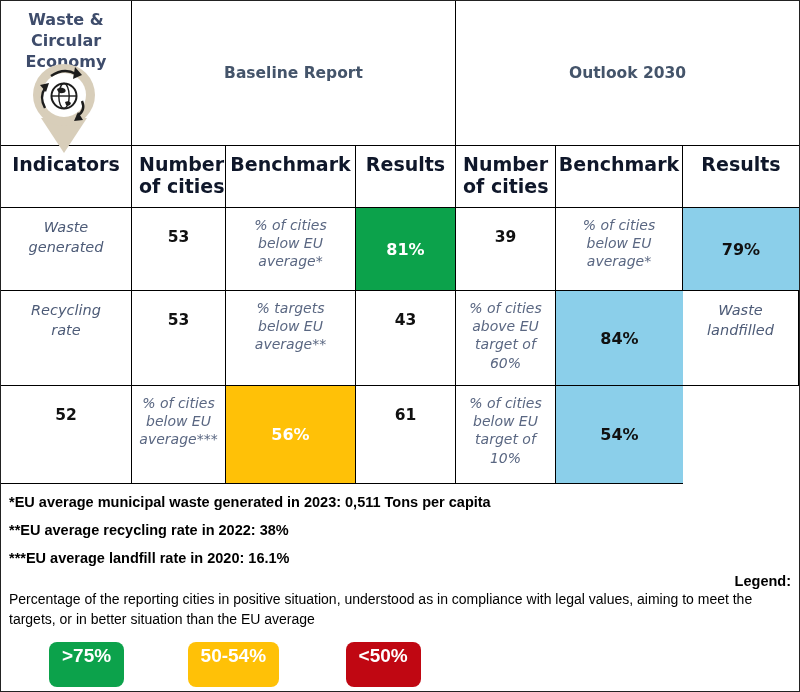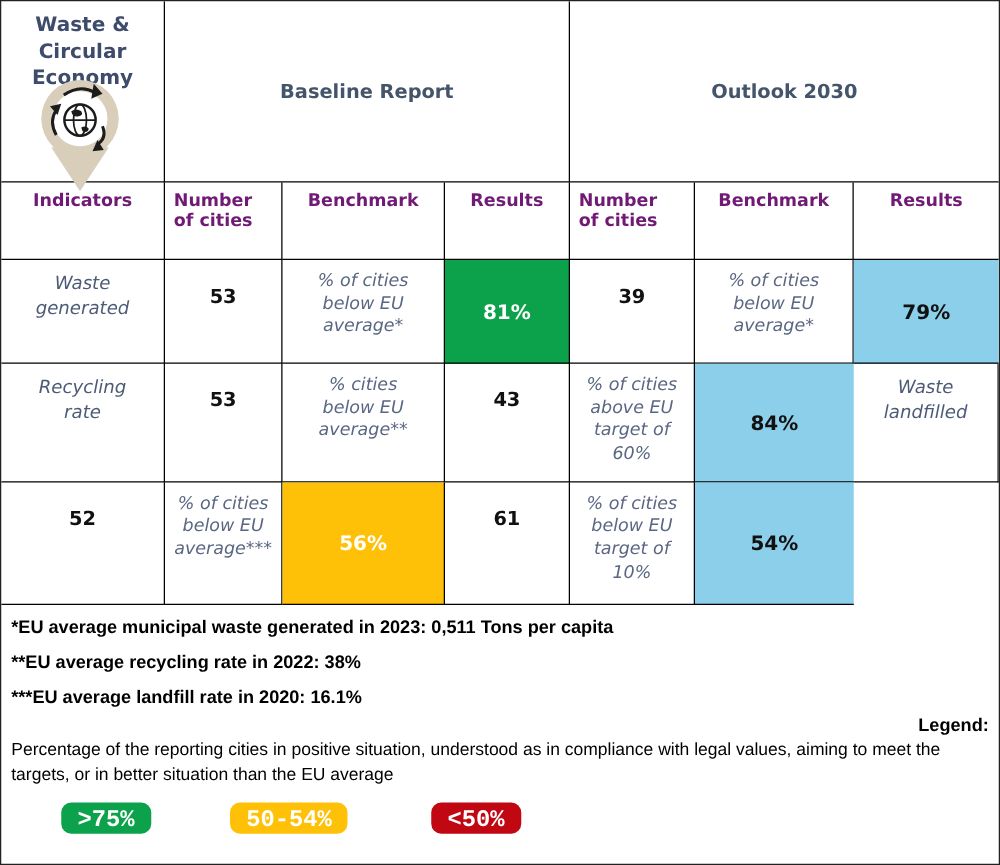--- a/index.html
+++ b/index.html
@@ -37,21 +37,21 @@
   .title-text {
     font-weight:bold; font-size:16px; line-height:1.32;
     color:#3E4C6B;
   }
   .pin { position:absolute; left:30px; top:62px; z-index:3; }
 
   .sec-head {
     font-weight:bold; font-size:15.5px; color:#44546A;
   }
   .col-head {
-    font-weight:bold; font-size:14px; color:#701a75;
+    font-weight:bold; font-size:19px; color:#0f172a;
     align-items:flex-start; padding-top:7px;
   }
   .col-head.left { justify-content:flex-start; text-align:left; padding-left:7px; }
 
   .ind-cell {
     font-style:italic; font-size:14.5px; color:#4D5B77;
     align-items:flex-start; padding-top:10px; line-height:1.35;
   }
   .num-cell {
     font-weight:bold; font-size:15.5px; color:#111;
@@ -73,23 +73,23 @@
     font-weight:bold; font-size:14.5px; color:#000;
     height:87px;
   }
   .footnotes div { margin-bottom:12px; }
   .legend { padding:2px 8px 0 8px; font-family:"Liberation Sans", sans-serif; }
   .legend-heading { font-weight:bold; font-size:14.5px; margin-bottom:1px;text-align:right; }
   .legend-desc { font-size:14px; line-height:1.4; max-width:778px; }
   .badges { margin-top:13px; }
   .badge {
     display:inline-block;
-    font-family:Liberation Mono, monospace;
+    font-family:Liberation Sans, sans-serif;
     font-weight:bold; font-size:19px; color:#fff;
-    border-radius:8px; padding:3px 13px 0 13px;
+    border-radius:8px; padding:3px 13px 20px 13px;
     text-align:center;
   }
   .badge-green  { background:#0CA24B; margin-left:40px; }
   .badge-yellow { background:#FFC107; margin-left:59px; }
   .badge-red    { background:#C00712; margin-left:62px; }
 </style>
 </head>
 <body>
 
 <div class="frame">
@@ -139,21 +139,21 @@
     <div class="c res-cell res-green">81%</div>
     <div class="c num-cell">39</div>
     <div class="c bench-cell pre">% of cities
 below EU
 average*</div>
     <div class="c res-cell res-blue lastcol">79%</div>
 
     <div class="c ind-cell pre">Recycling
 rate</div>
     <div class="c num-cell">53</div>
-    <div class="c bench-cell pre">% cities
+    <div class="c bench-cell pre">% targets
 below EU
 average**</div>
     <div class="c num-cell">43</div>
     <div class="c bench-cell pre">% of cities
 above EU
 target of
 60%</div>
     <div class="c res-cell res-blue lastcol">84%</div>
 
     <div class="c ind-cell pre">Waste

